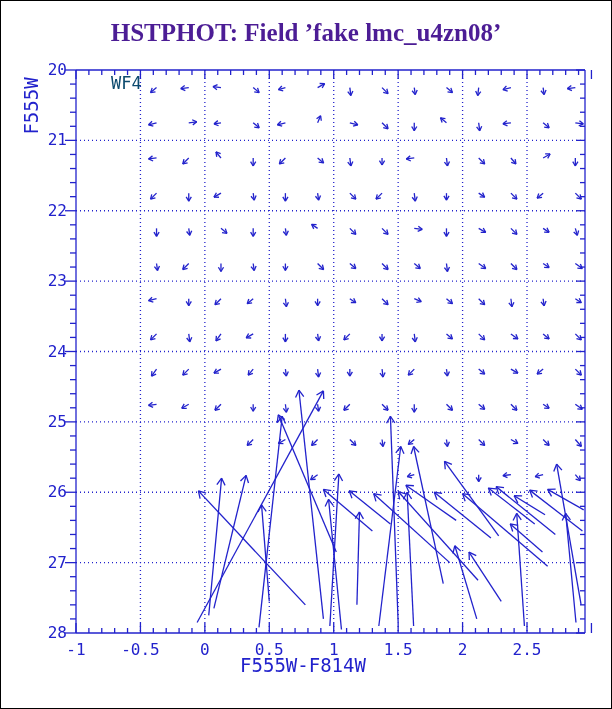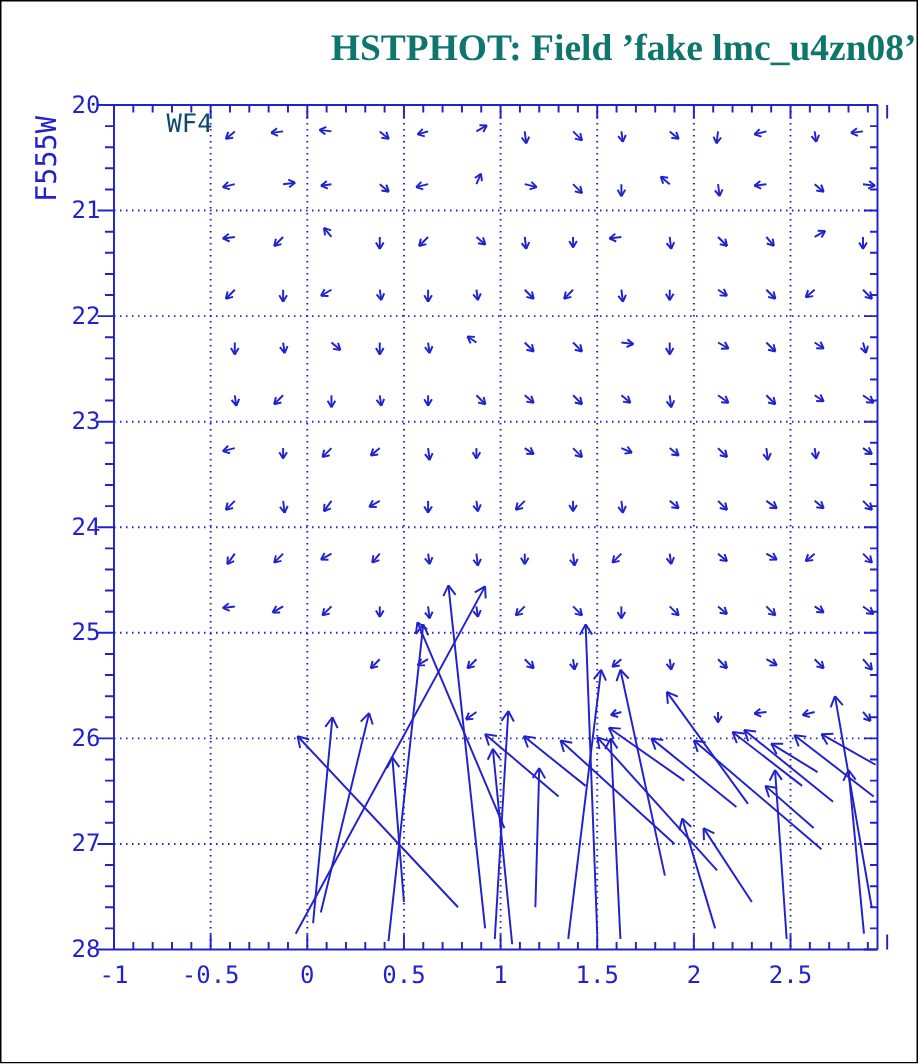--- a/index.html
+++ b/index.html
@@ -3,24 +3,24 @@
 <meta charset="utf-8">
 <style>
   html,body{margin:0;padding:0;background:#fff;}
   .canvas{
     position:relative;width:610px;height:707px;
     border:1px solid #000;background:#fff;overflow:hidden;
     font-family:"DejaVu Sans Mono", monospace;
   }
   .plot-title{
     position:absolute;left:0;top:18px;width:100%;
-    text-align:right;
+    text-align:center;
     font-family:"Liberation Serif", serif;
     font-weight:bold;font-size:25px;letter-spacing:0px;
-    color:#0f766e;white-space:nowrap;
+    color:#4c1d95;white-space:nowrap;
   }
   .wf-label{
     position:absolute;left:110px;top:72px;
     font-size:17px;color:#0c4a6e;
   }
   .y-axis-label{
     position:absolute;left:30px;top:105px;
     transform:translate(-50%,-50%) rotate(-90deg);
     font-size:19px;color:#2222cc;white-space:nowrap;
   }
@@ -30,20 +30,21 @@
   }
   svg{position:absolute;left:0;top:0;}
 </style>
 </head>
 <body>
 
 <div class="canvas">
   <div class="plot-title">HSTPHOT: Field ’fake lmc_u4zn08’</div>
   <div class="y-axis-label">F555W</div>
   <div class="wf-label">WF4</div>
+  <div class="x-axis-label">F555W-F814W</div>
   <svg id="plot" width="610" height="707" viewBox="0 0 610 707">
       <line x1="75" y1="69" x2="584" y2="69" stroke="#2222cc" stroke-width="1.3"></line>
       <line x1="75" y1="632" x2="584" y2="632" stroke="#2222cc" stroke-width="1.3"></line>
       <line x1="75" y1="69" x2="75" y2="632" stroke="#2222cc" stroke-width="1.3"></line>
       <line x1="584" y1="69" x2="584" y2="632" stroke="#2222cc" stroke-width="1.3"></line>
       <line x1="139.43037974683543" y1="69" x2="139.43037974683543" y2="632" stroke="#2222cc" stroke-width="1.3" stroke-dasharray="1 3"></line>
       <line x1="203.86075949367086" y1="69" x2="203.86075949367086" y2="632" stroke="#2222cc" stroke-width="1.3" stroke-dasharray="1 3"></line>
       <line x1="268.2911392405063" y1="69" x2="268.2911392405063" y2="632" stroke="#2222cc" stroke-width="1.3" stroke-dasharray="1 3"></line>
       <line x1="332.7215189873417" y1="69" x2="332.7215189873417" y2="632" stroke="#2222cc" stroke-width="1.3" stroke-dasharray="1 3"></line>
       <line x1="397.15189873417717" y1="69" x2="397.15189873417717" y2="632" stroke="#2222cc" stroke-width="1.3" stroke-dasharray="1 3"></line>

